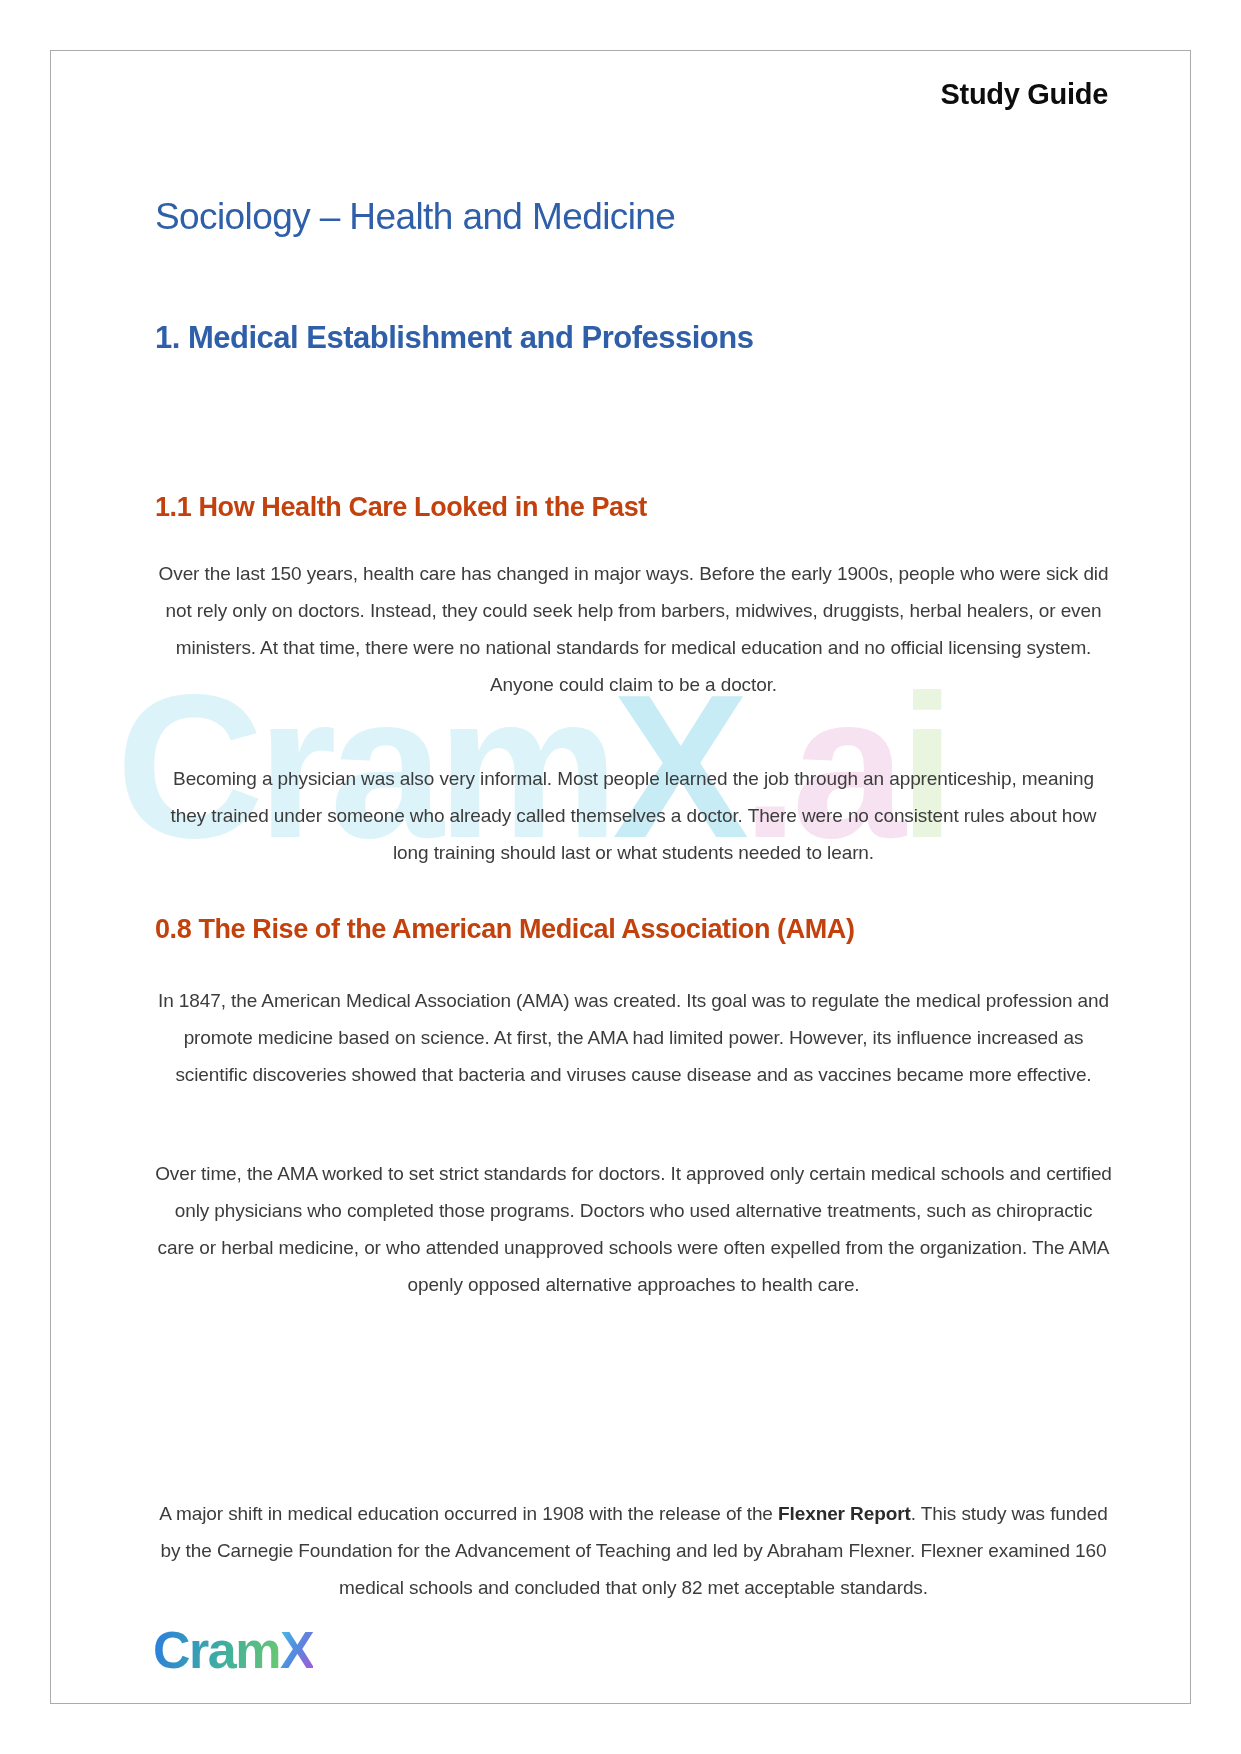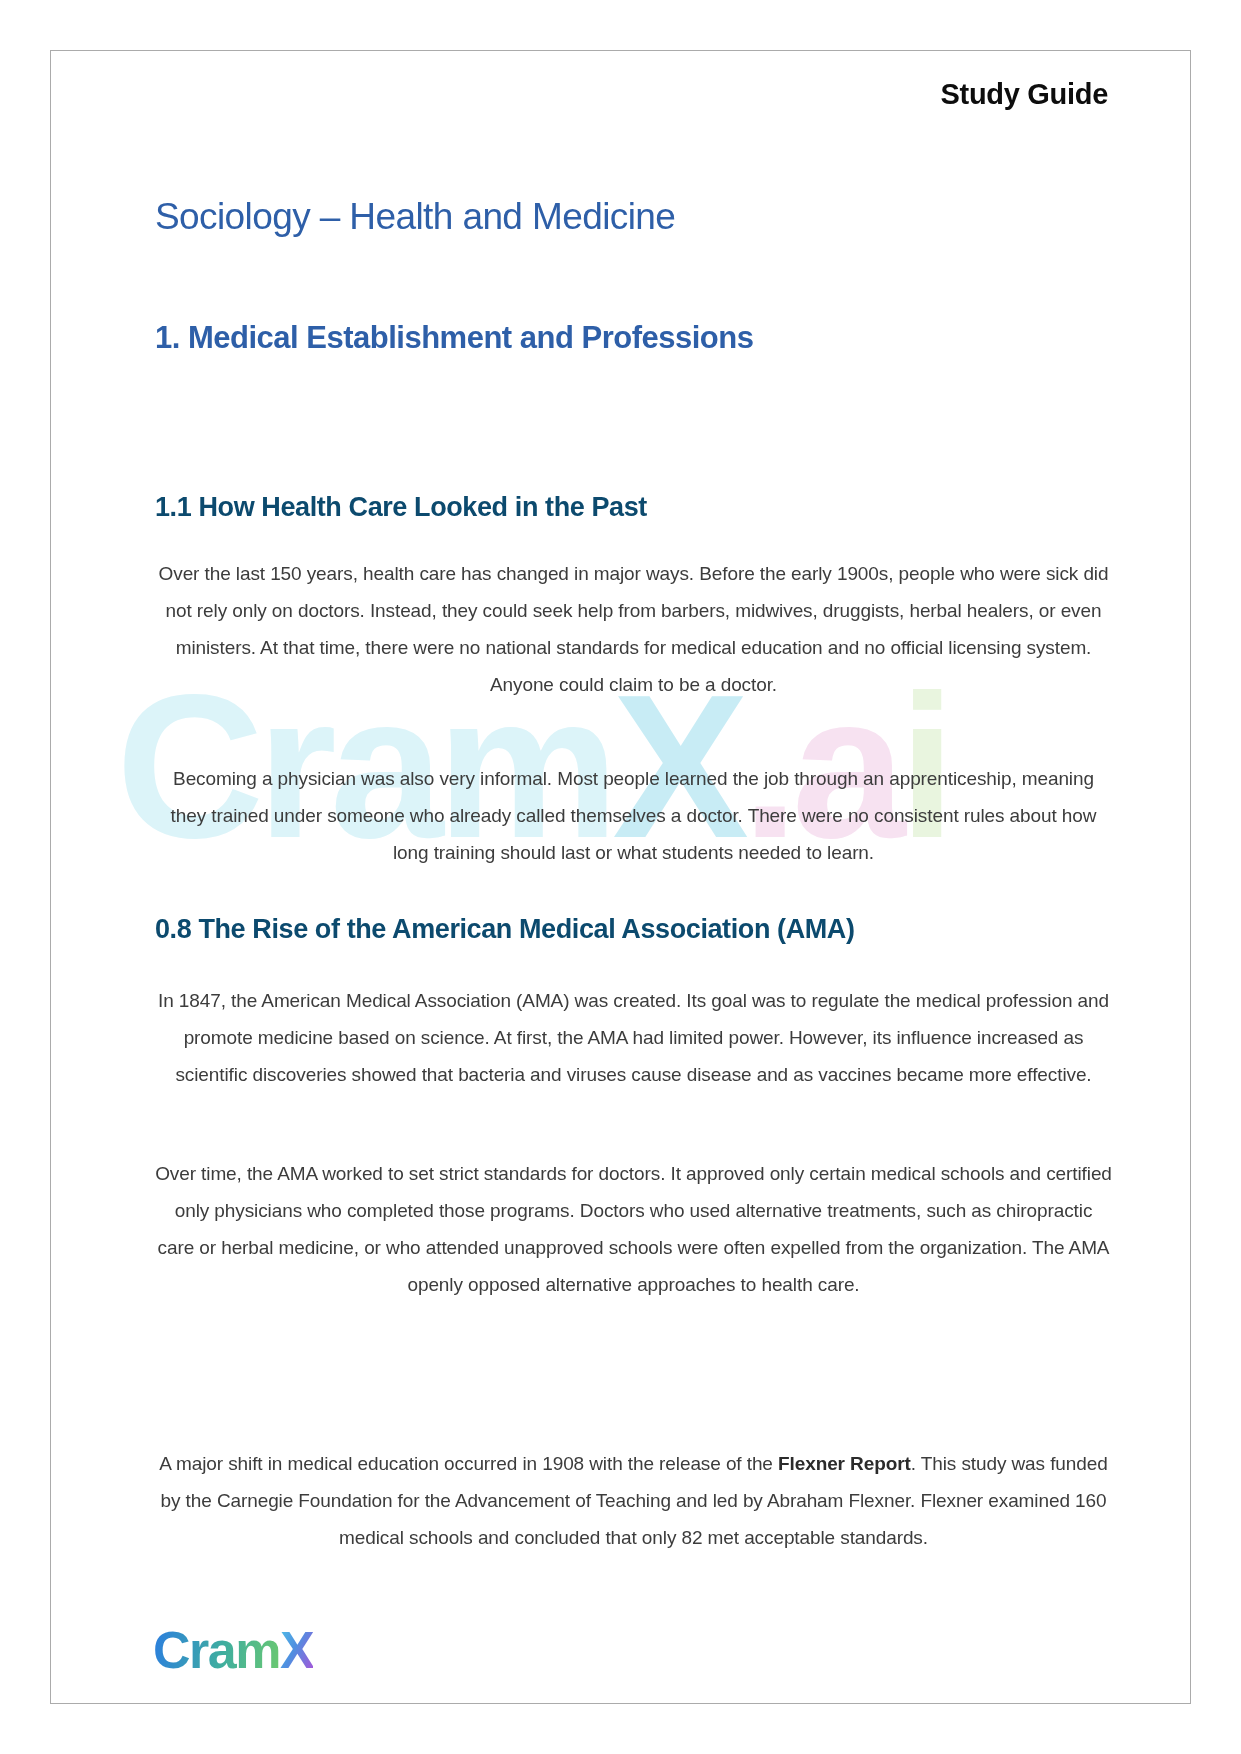--- a/index.html
+++ b/index.html
@@ -12,32 +12,32 @@
   .doc-kind { position:absolute; top:78px; right:154px; font-size:29px; font-weight:bold;
               color:#0d0d0d; letter-spacing:-0.3px; }
 
   .doc-title { position:absolute; left:134px; top:196px; font-size:37px; font-weight:400;
                color:#2e5fa8; letter-spacing:-0.6px;text-align:right; }
 
   .section-heading { position:absolute; left:134px; top:320px; font-size:31px; font-weight:700;
                      color:#2e5fa8; letter-spacing:-0.5px; }
 
   .sub-heading { position:absolute; left:134px; font-size:27px; font-weight:bold;
-                 color:#0c4a6e; letter-spacing:-0.4px; }
+                 color:#c2410c; letter-spacing:-0.4px; }
   .sub-heading.h11 { top:492px; }
   .sub-heading.h12 { top:914px; }
   .sub-heading.h13 { top:1374px; }
 
   .para { position:absolute; left:134px; right:150px; font-size:19px; line-height:37px;
           color:#3c3c3c; letter-spacing:-0.1px; text-align:center; }
   .para.p1 { top:555px; }
   .para.p2 { top:760px; }
   .para.p3 { top:982px; }
   .para.p4 { top:1155px; }
-  .para.p5 { top:1445px; }
+  .para.p5 { top:1495px; }
   .para b { color:#2b2b2b; }
 
   
   .watermark { position:absolute; left:116px; top:648px; z-index:0; font-weight:bold;
                font-size:205px; letter-spacing:-7px; white-space:nowrap; user-select:none; }
   .wm-cram { color:#dcf4f9; }
   .wm-x    { color:#c8ecf5; }
   .wm-dot-a{ color:#f7e2f1; }
   .wm-i    { color:#e9f5df; }
 

